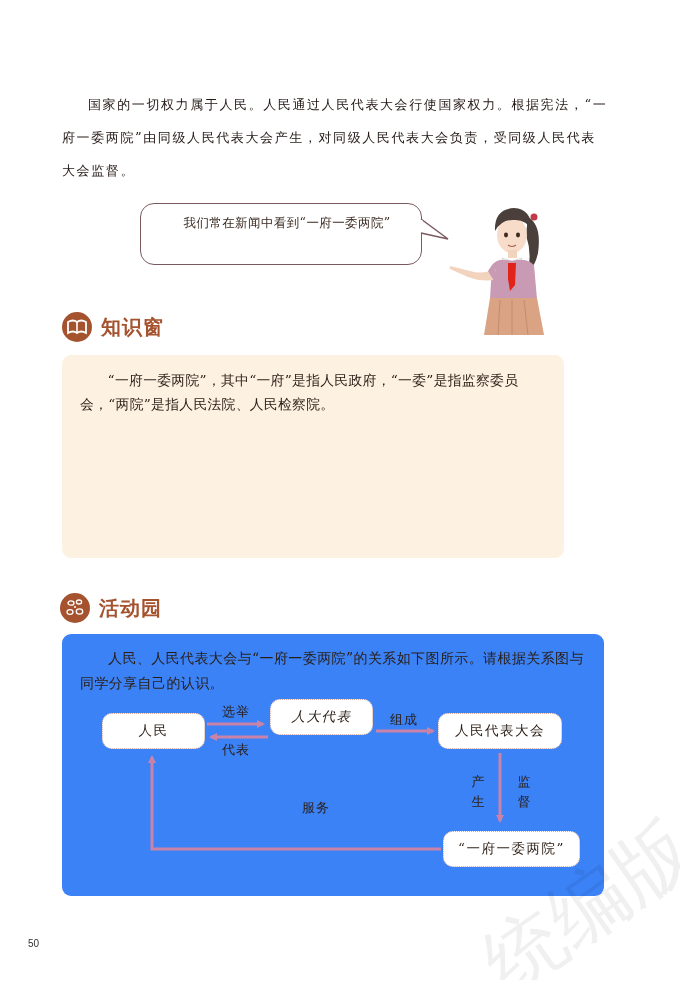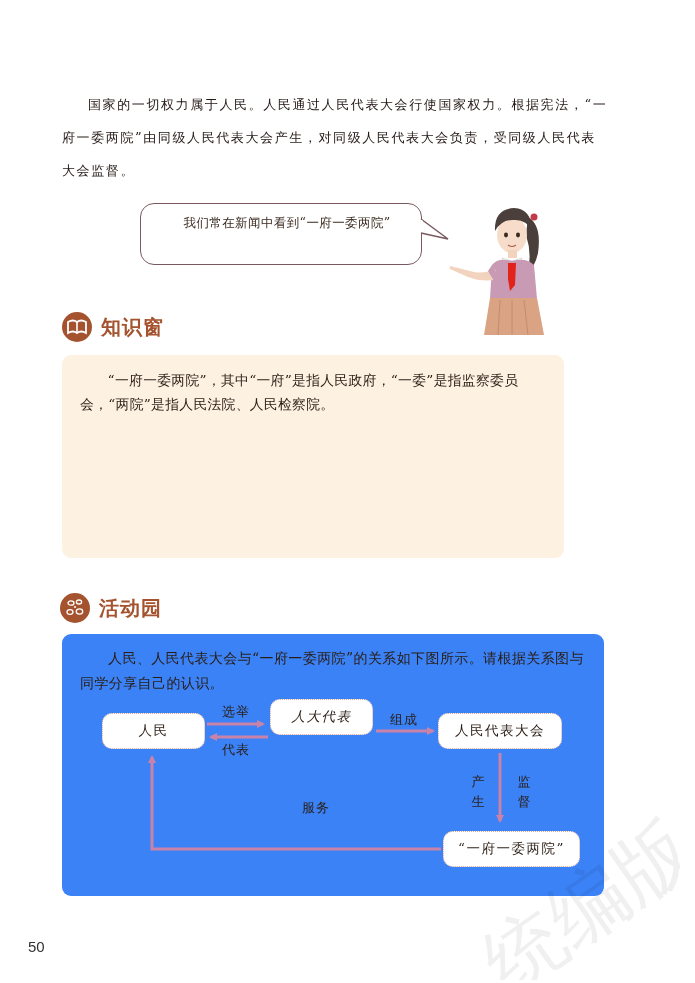--- a/index.html
+++ b/index.html
@@ -27,21 +27,21 @@
   .act { position: absolute; left: 62px; top: 634px; width: 542px; height: 262px; background: #3b82f6; border-radius: 9px; }
   .act-text { position: absolute; left: 18px; top: 12px; width: 510px; font-size: 14px; line-height: 24.5px; letter-spacing: 0.4px; color: #2a1d15; }
   .act-text p { text-indent: 2em; }
 
   .node { position: absolute; background: #fff; border: 1.4px dotted #d8a99a; border-radius: 10px; display: flex; align-items: center; justify-content: center; font-size: 13.5px; letter-spacing: 1.5px; color: #2a1d15; }
   .lbl { position: absolute; font-size: 13px; color: #2a1d15; letter-spacing: 1px; }
   .vlbl { position: absolute; font-size: 13px; color: #2a1d15; width: 14px; line-height: 20px; text-align: center; }
 
   .diagram { position: absolute; left: 0; top: 0; width: 695px; height: 983px; pointer-events: none; }
 
-  .page-num { position: absolute; left: 28px; top: 938px; font-family: "Liberation Sans", sans-serif; font-size: 15px; color: #333; }
+  .page-num { position: absolute; left: 28px; top: 938px; font-family: "Liberation Sans", sans-serif; font-size: 10px; color: #333; }
 
   .watermark { position: absolute; left: 430px; top: 750px; width: 250px; height: 230px; pointer-events: none; }
 </style>
 </head>
 <body>
 
 <div class="intro">
   <p>国家的一切权力属于人民。人民通过人民代表大会行使国家权力。根据宪法，“一府一委两院”由同级人民代表大会产生，对同级人民代表大会负责，受同级人民代表大会监督。</p>
 </div>
 

